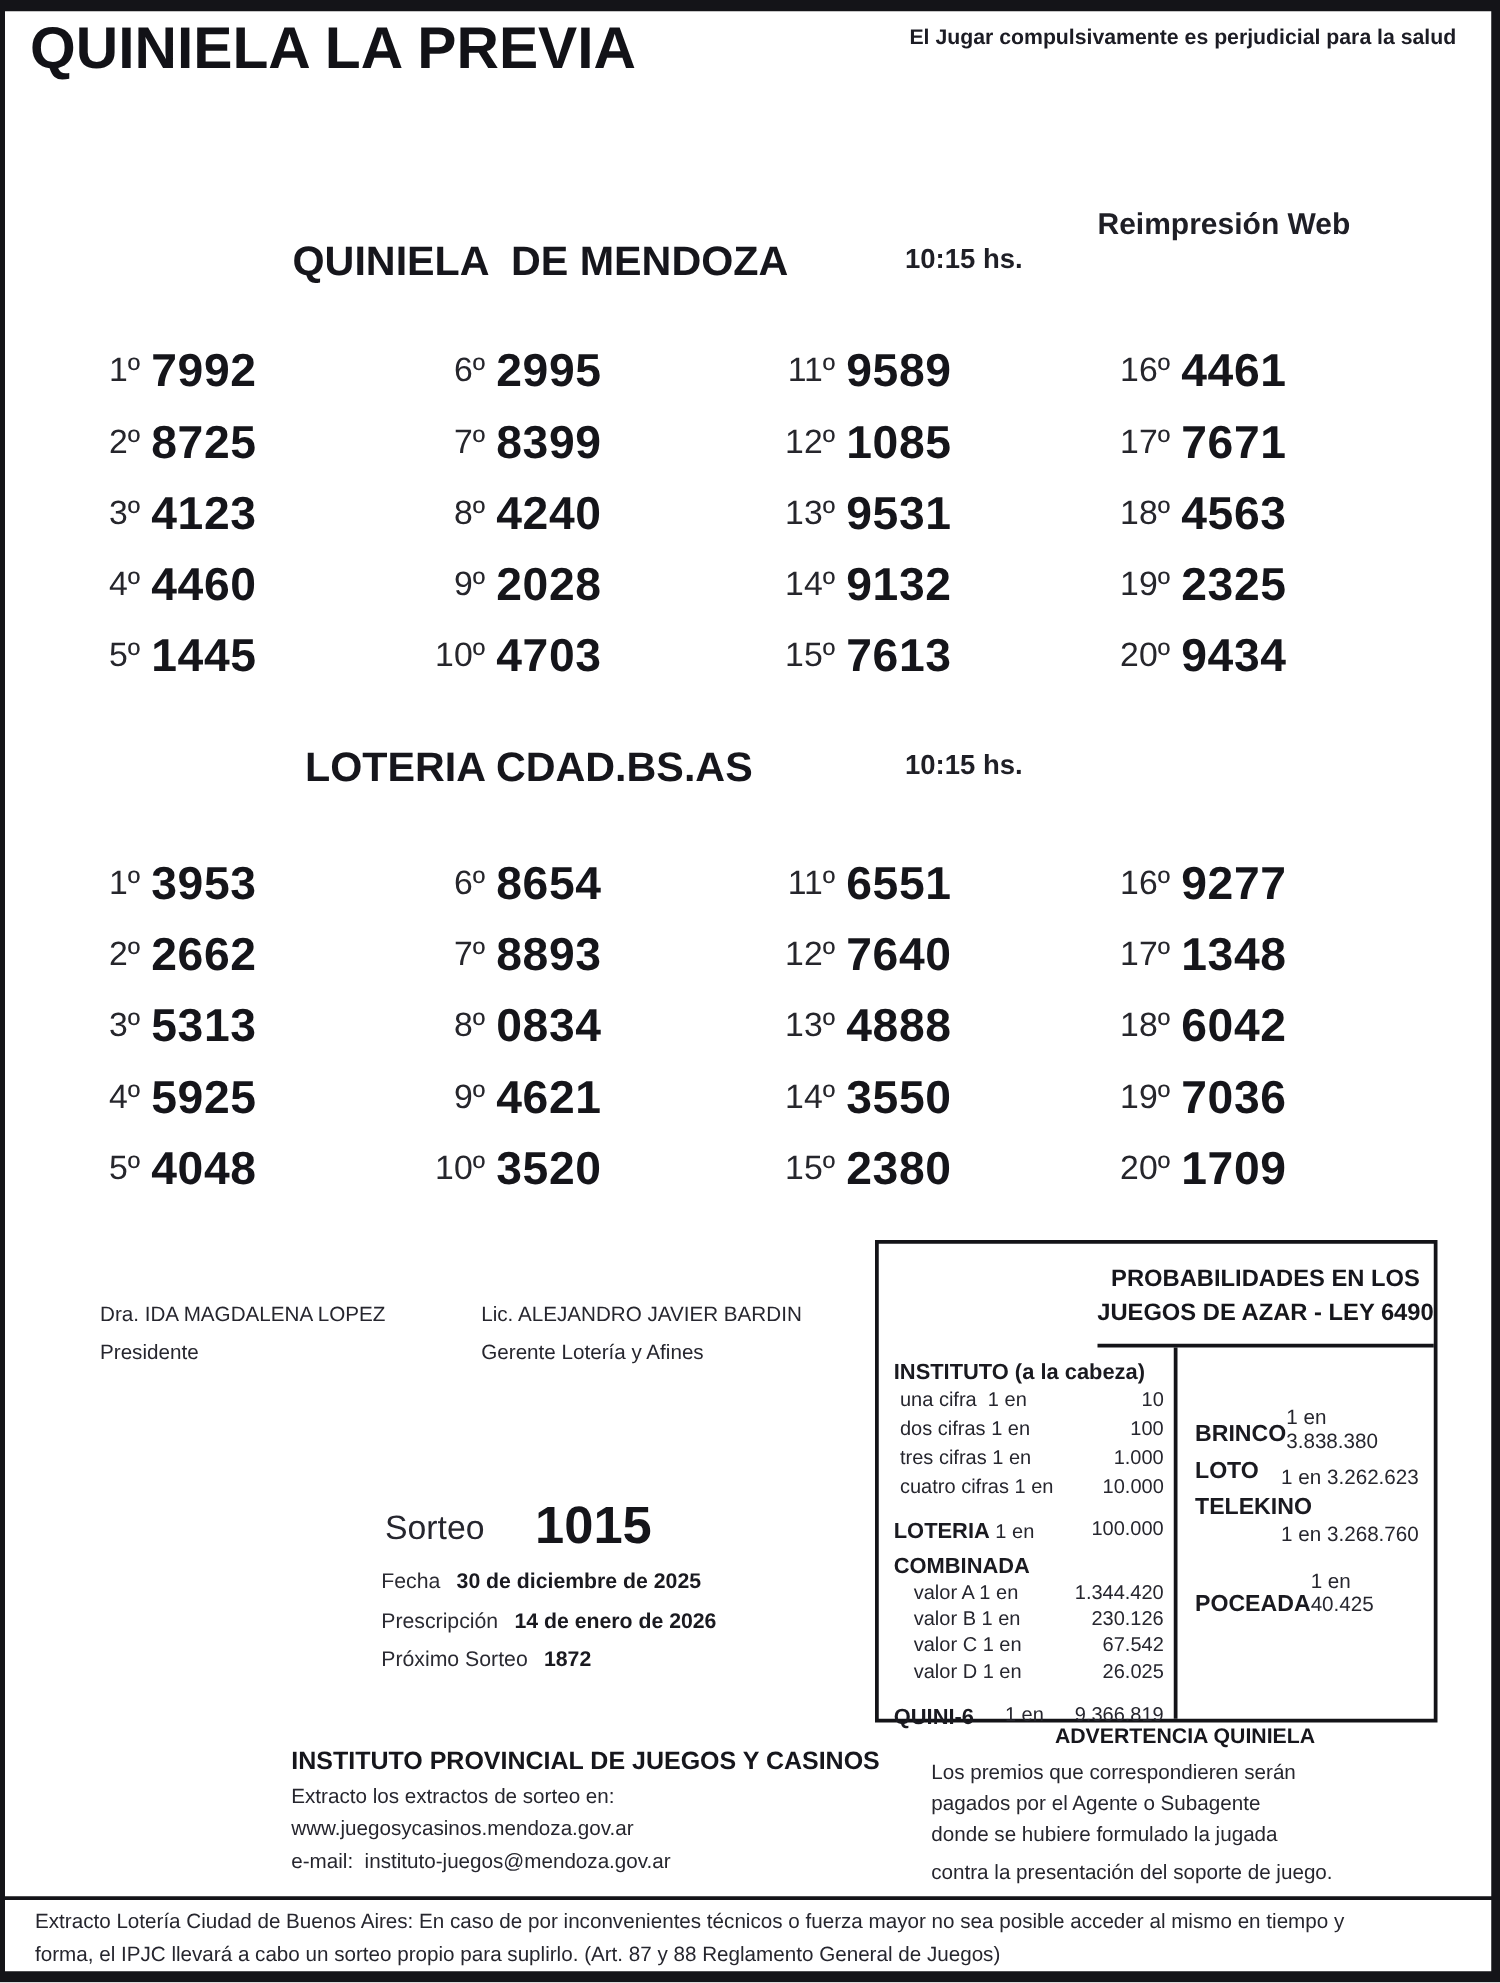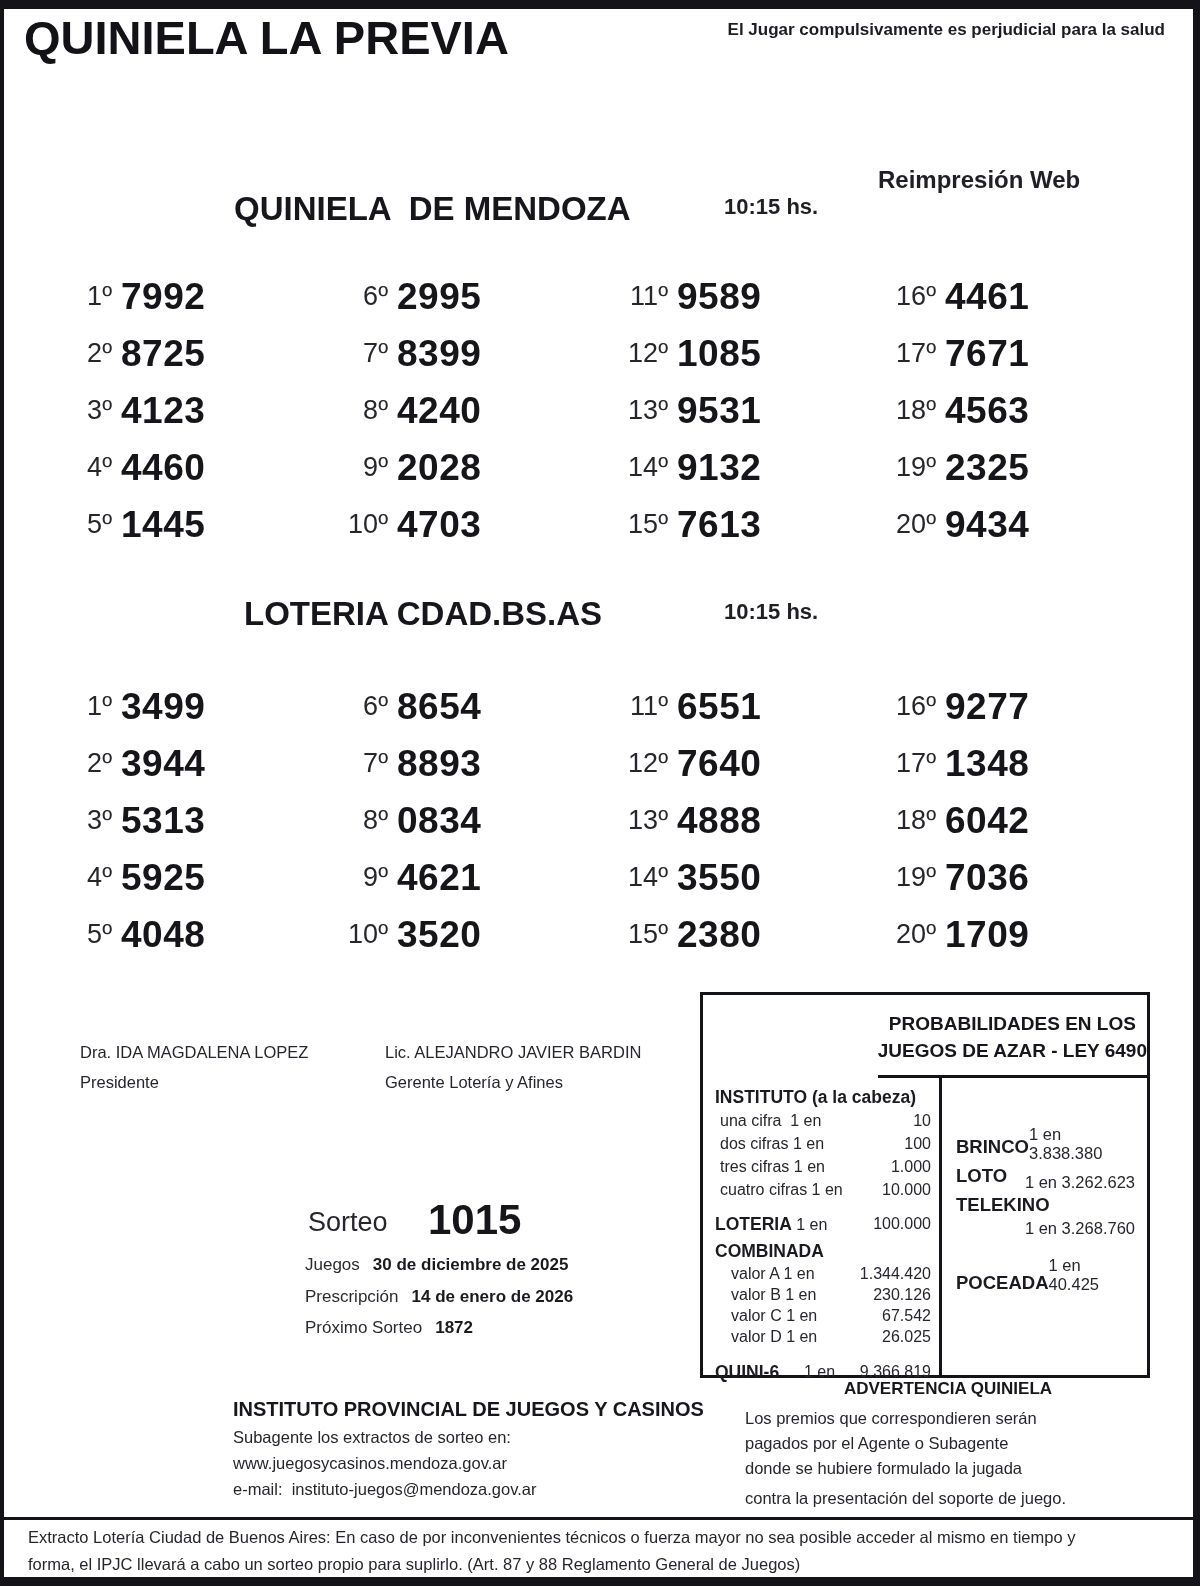--- a/index.html
+++ b/index.html
@@ -186,26 +186,26 @@
     <span class="pos">20º</span>
     <span class="num">9434</span>
   </div>
 </div>
 
   <div class="abs sec-title pre" style="left:244px;top:595px;">LOTERIA CDAD.BS.AS</div>
   <div class="abs sec-time" style="left:724px;top:599px;">10:15 hs.</div>
   <div class="abs grid" style="left:48px;top:678px;">
   <div class="cell">
     <span class="pos">1º</span>
-    <span class="num">3499</span>
+    <span class="num">3953</span>
   </div>
 
   <div class="cell">
     <span class="pos">2º</span>
-    <span class="num">3944</span>
+    <span class="num">2662</span>
   </div>
 
   <div class="cell">
     <span class="pos">3º</span>
     <span class="num">5313</span>
   </div>
 
   <div class="cell">
     <span class="pos">4º</span>
     <span class="num">5925</span>
@@ -297,21 +297,21 @@
     <div class="role">Presidente</div>
   </div>
   <div class="abs sig" style="left:385px;top:1043px;">
     <div class="name">Lic. ALEJANDRO JAVIER BARDIN</div>
     <div class="role">Gerente Lotería y Afines</div>
   </div>
 
   <div class="abs sorteo-label">Sorteo</div>
   <div class="abs sorteo-num">1015</div>
   <div class="abs info-row" style="left:305px;top:1255px;">
-    <span class="lbl">Juegos</span><span class="val">30 de diciembre de 2025</span>
+    <span class="lbl">Fecha</span><span class="val">30 de diciembre de 2025</span>
   </div>
   <div class="abs info-row" style="left:305px;top:1287px;">
     <span class="lbl">Prescripción</span><span class="val">14 de enero de 2026</span>
   </div>
   <div class="abs info-row" style="left:305px;top:1318px;">
     <span class="lbl">Próximo Sorteo</span><span class="val">1872</span>
   </div>
 
   <div class="abs prob-box">
     <div class="prob-head">
@@ -379,21 +379,21 @@
         <div class="game-row inline">
           <span class="n">POCEADA</span>
           <span class="v">1 en 40.425</span>
         </div>
       </div>
     </div>
   </div>
 
   <div class="abs institute">
     <div class="t">INSTITUTO PROVINCIAL DE JUEGOS Y CASINOS</div>
-    <div class="l">Subagente los extractos de sorteo en:</div>
+    <div class="l">Extracto los extractos de sorteo en:</div>
     <div class="l">www.juegosycasinos.mendoza.gov.ar</div>
     <div class="l pre">e-mail:  instituto-juegos@mendoza.gov.ar</div>
   </div>
 
   <div class="abs advert">
     <div class="t">ADVERTENCIA QUINIELA</div>
     <div class="l">Los premios que correspondieren serán</div>
     <div class="l">pagados por el Agente o Subagente</div>
     <div class="l">donde se hubiere formulado la jugada</div>
     <div class="l last">contra la presentación del soporte de juego.</div>

